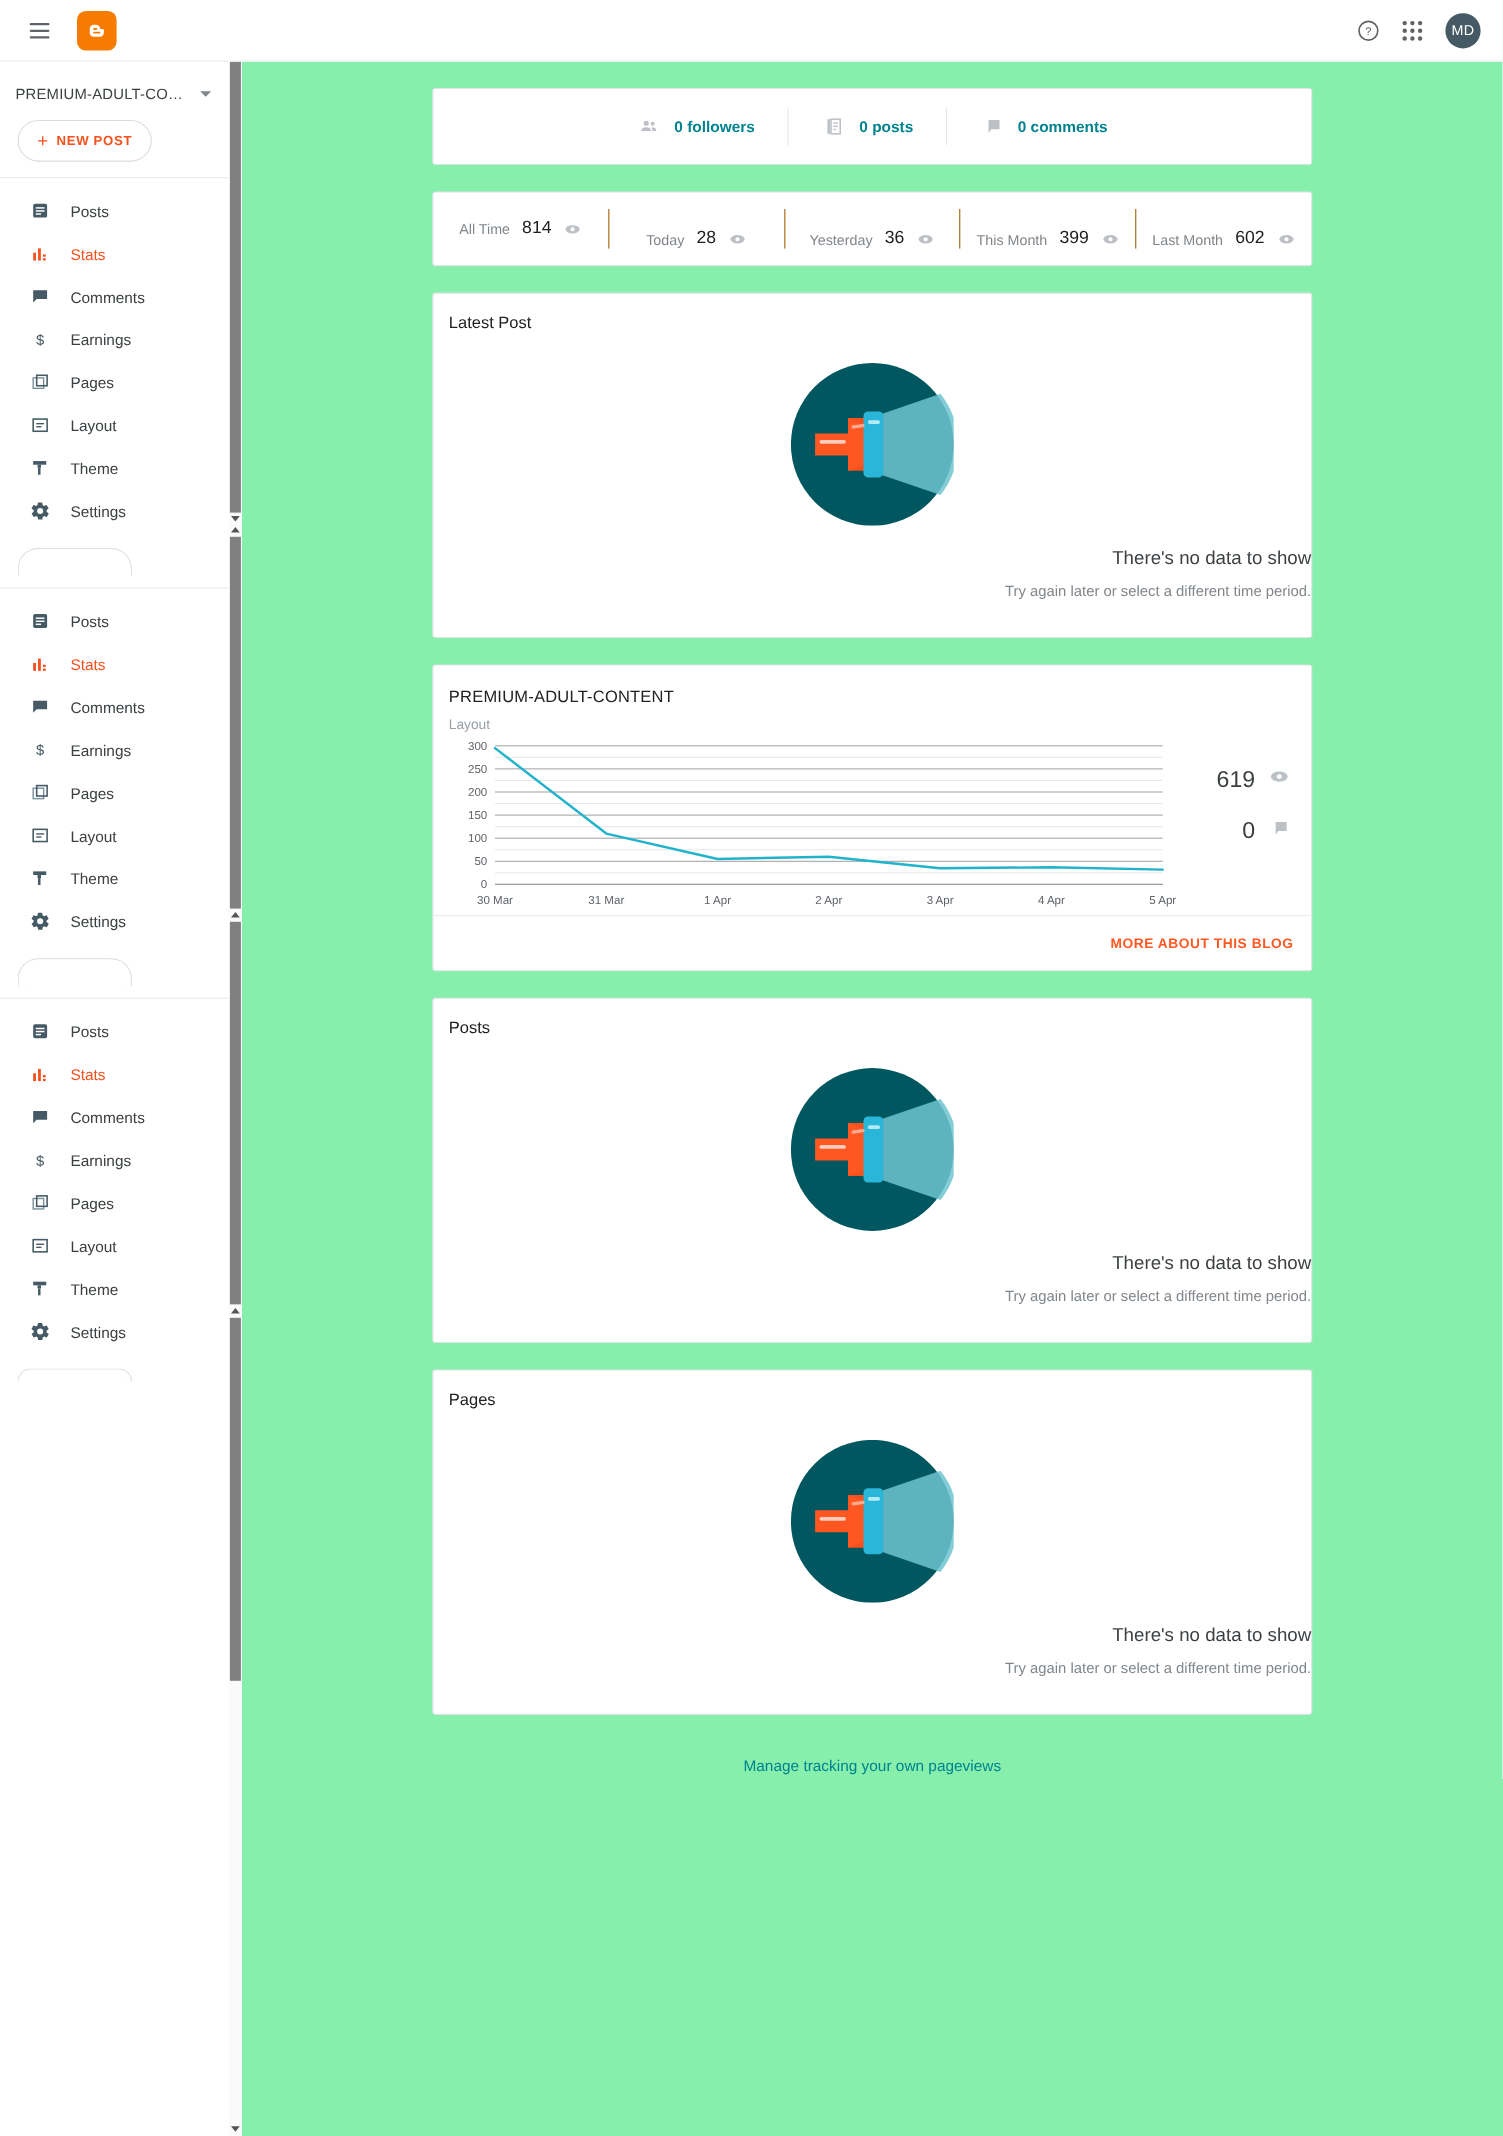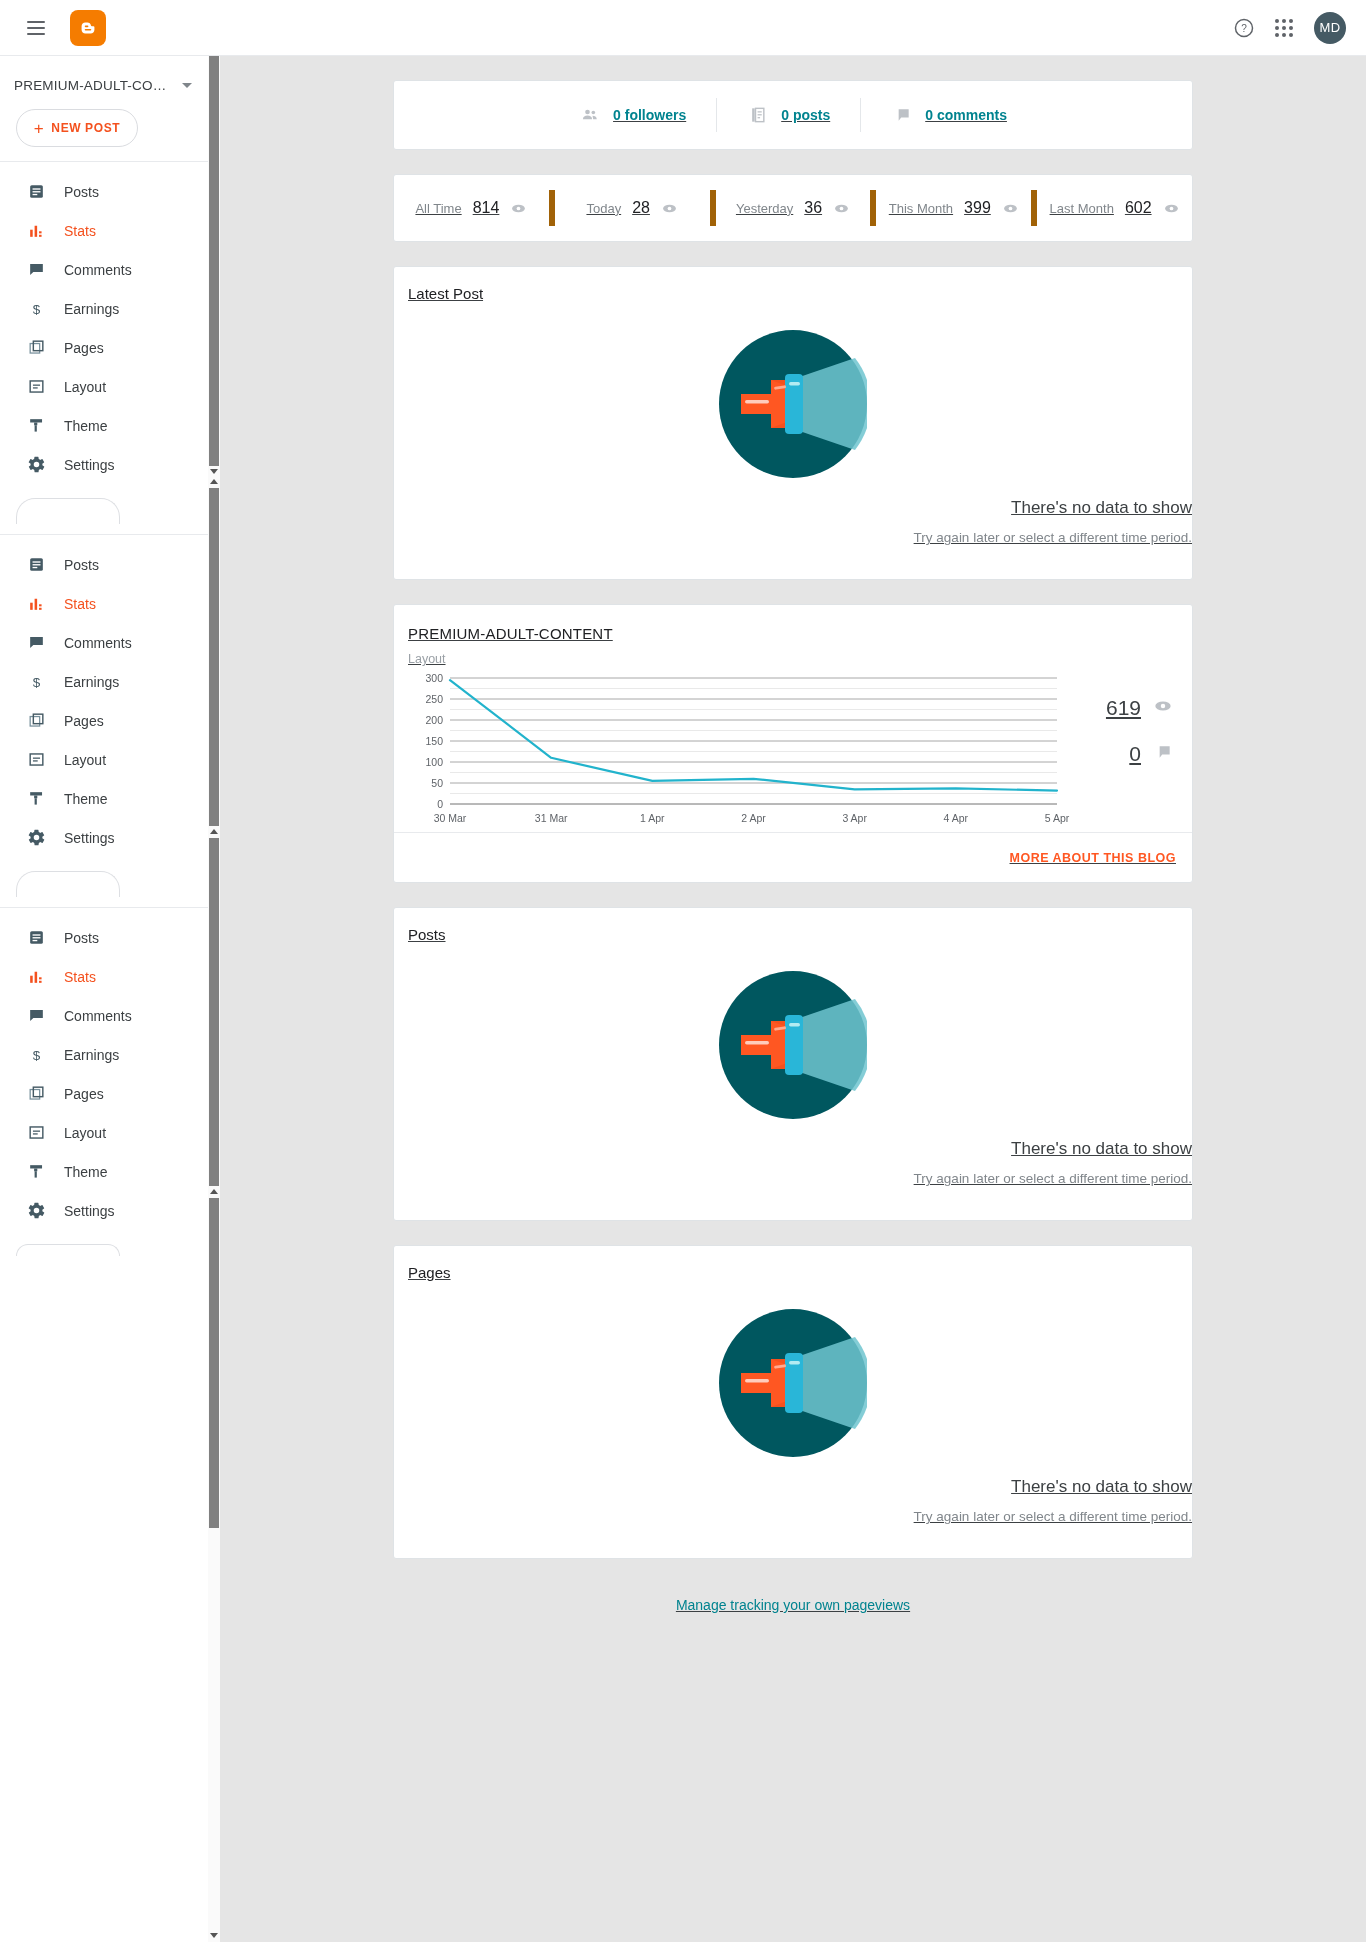--- a/index.html
+++ b/index.html
@@ -95,21 +95,21 @@
     position: absolute; right: 1px; width: 10px; height: 10px;
     display: flex; align-items: center; justify-content: center;
   }
   .sb-arrow b { display:block; width:0; height:0; border-left:4px solid transparent;
     border-right:4px solid transparent; }
   .sb-arrow.up b { border-bottom: 5px solid #555; }
   .sb-arrow.down b { border-top: 5px solid #555; }
 
   
   .main {
-    flex: 1; background: #e5e5e5; padding: 24px 0 0 0; min-height: 1886px; text-decoration: underline;
+    flex: 1; background: #86efac; padding: 24px 0 0 0; min-height: 1886px;
   }
   .inner { width: 800px; margin: 0 auto; }
 
   .card {
     border: 1px solid #dfe3e6; border-radius: 3px; background: #fff; margin-bottom: 24px;
   }
 
   
   .social-row {
     height: 68px; display: flex; align-items: center; justify-content: center;
@@ -120,21 +120,21 @@
   }
   .social-item + .social-item { border-left: 1px solid #e4e7ea; }
   .social-item .s-label { font-size: 14px; color: #00838f; font-weight: bold; }
   .social-ico { width: 22px; height: 22px; display:flex; align-items:center; justify-content:center; }
 
   
   .pv-row { height: 66px; display:flex; align-items:center; }
   .pv-item {
     flex: 1; display: flex; align-items: center; justify-content: center; gap: 11px; height: 36px;
   }
-  .pv-item + .pv-item { border-left: 6px solid #a16207; }
+  .pv-item + .pv-item { border-left: 1px solid #a16207; align-items: flex-end; }
   .pv-label { font-size: 13px; color: #80868b; }
   .pv-val { font-size: 16px; color: #202124; }
   .eye { width: 17px; height: 17px; }
 
   
   .toolbar { display: flex; align-items: center; height: 46px; margin-bottom: 18px; }
   .refresh-btn { width: 22px; height: 22px; cursor: pointer; margin-left: 6px; }
   .tb-spacer { flex: 1; }
   .range-select {
     display: flex; align-items: center; gap: 26px; cursor: pointer; padding-right: 6px;

